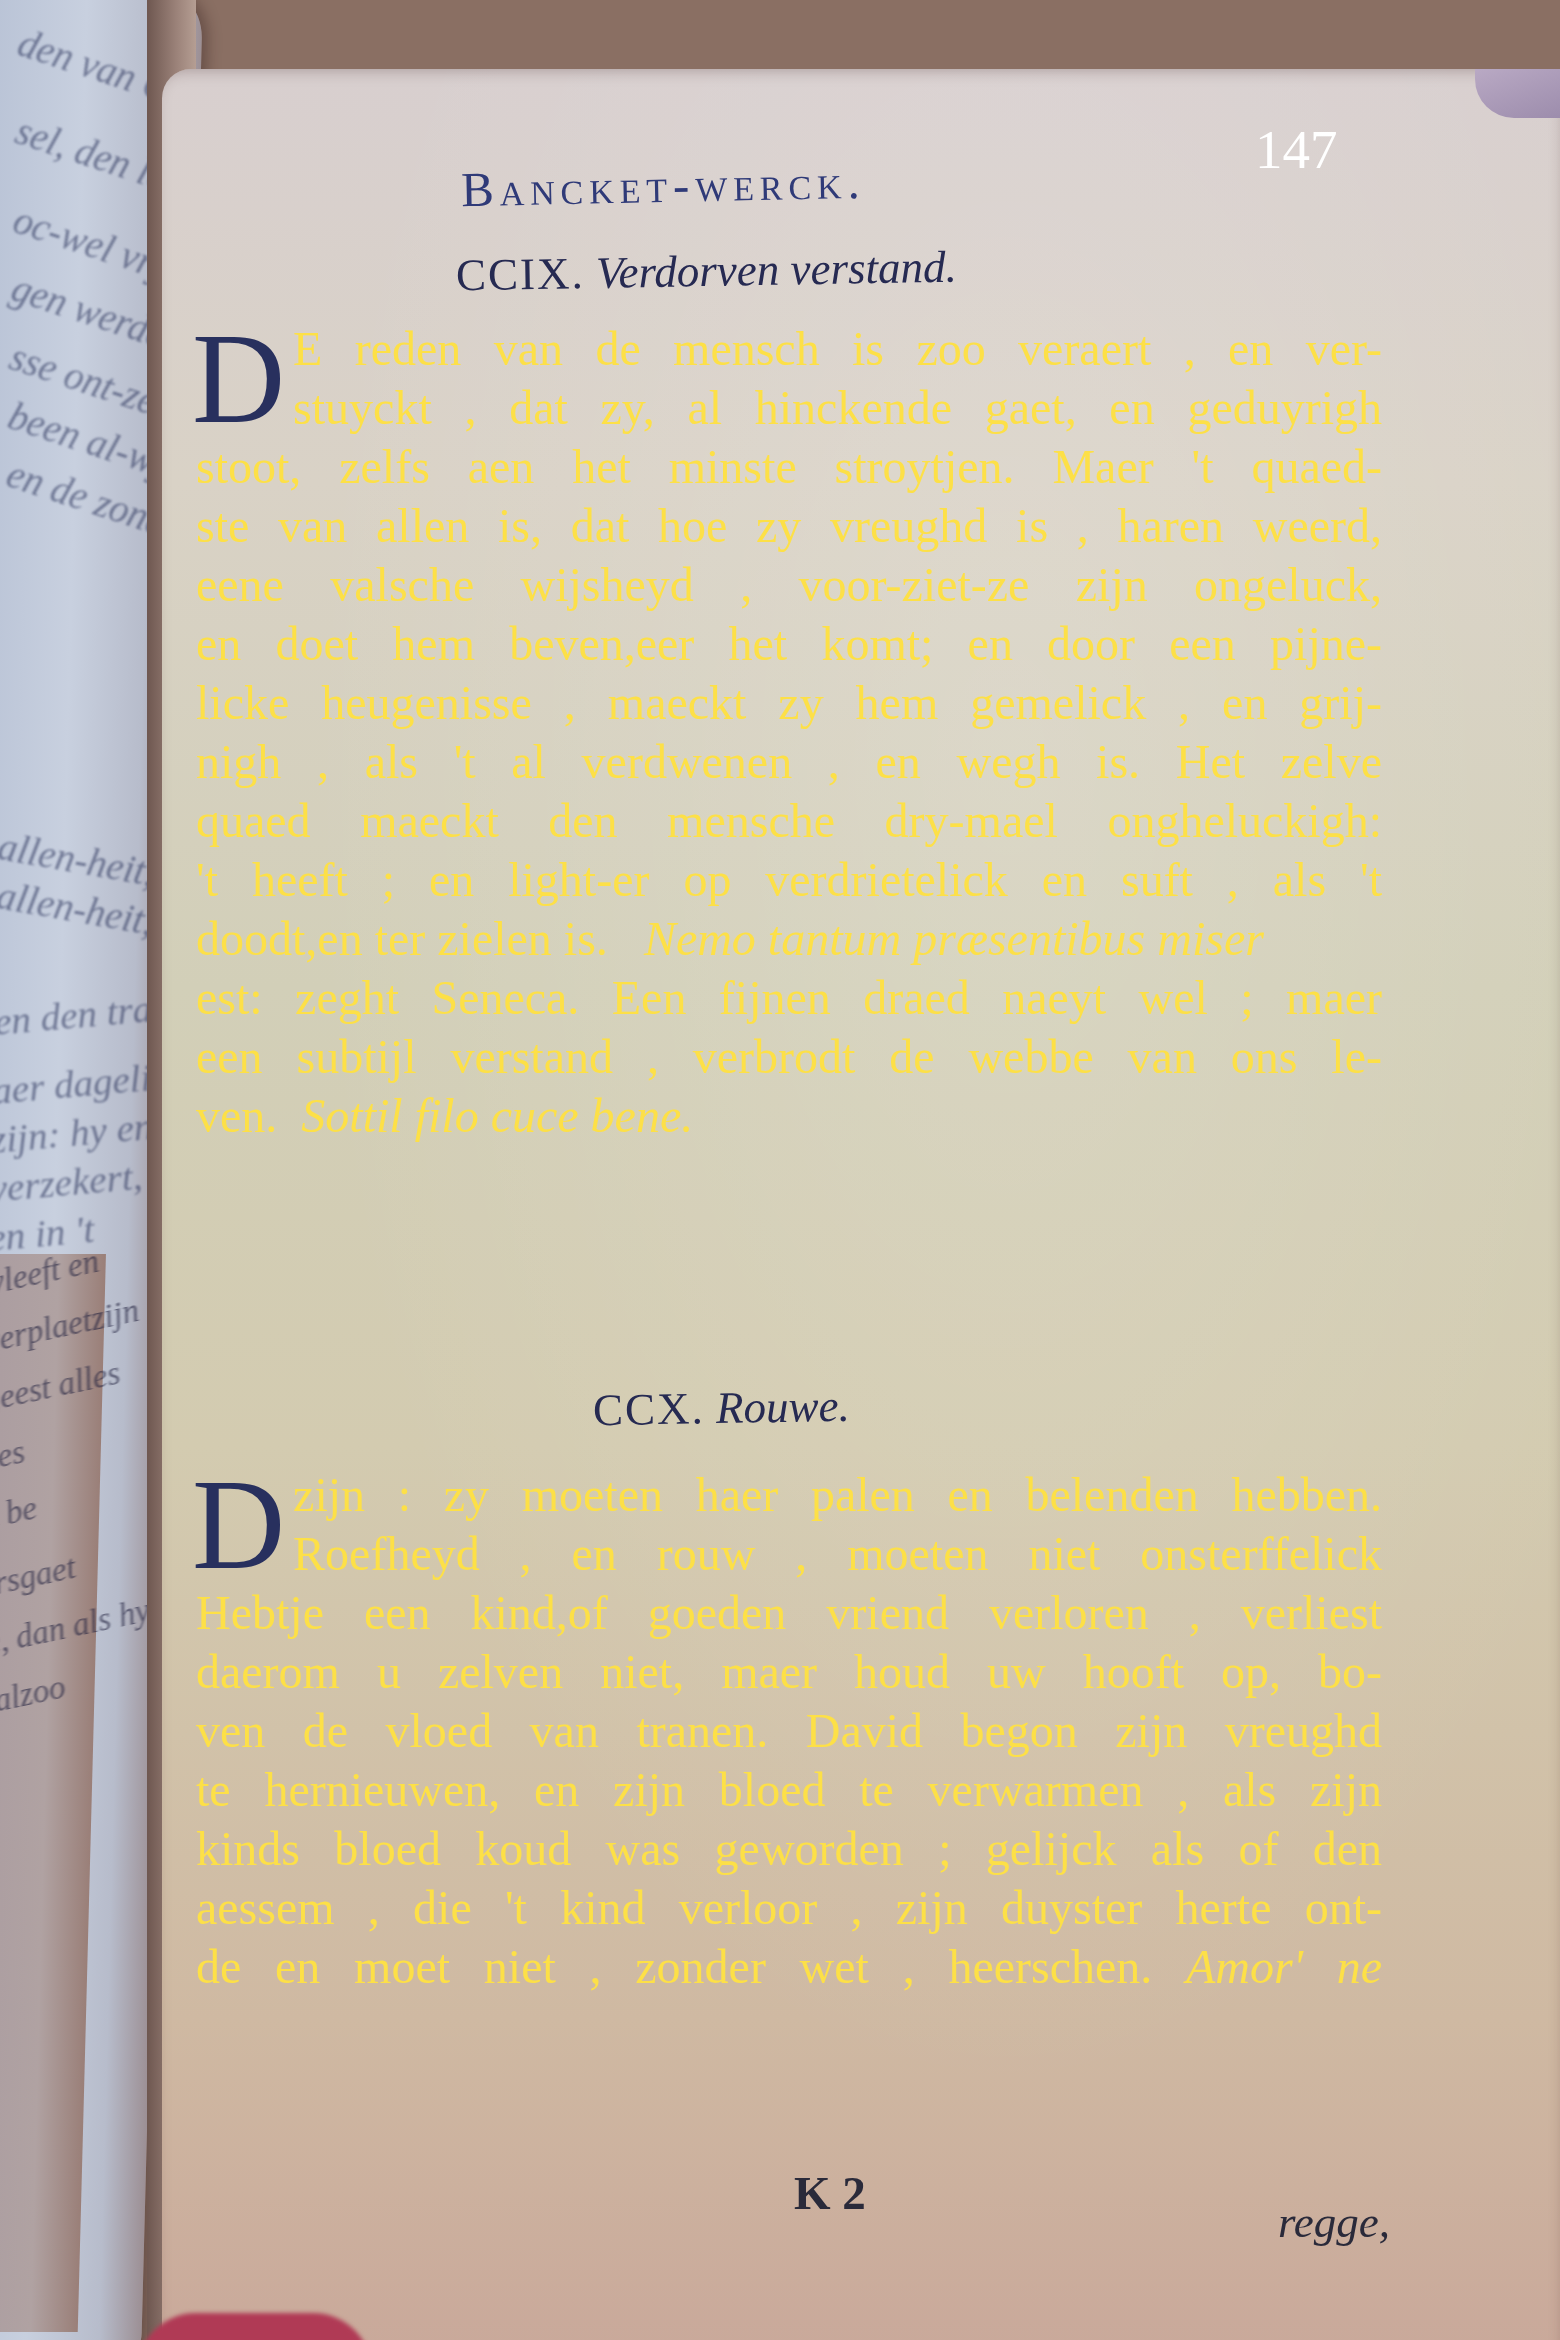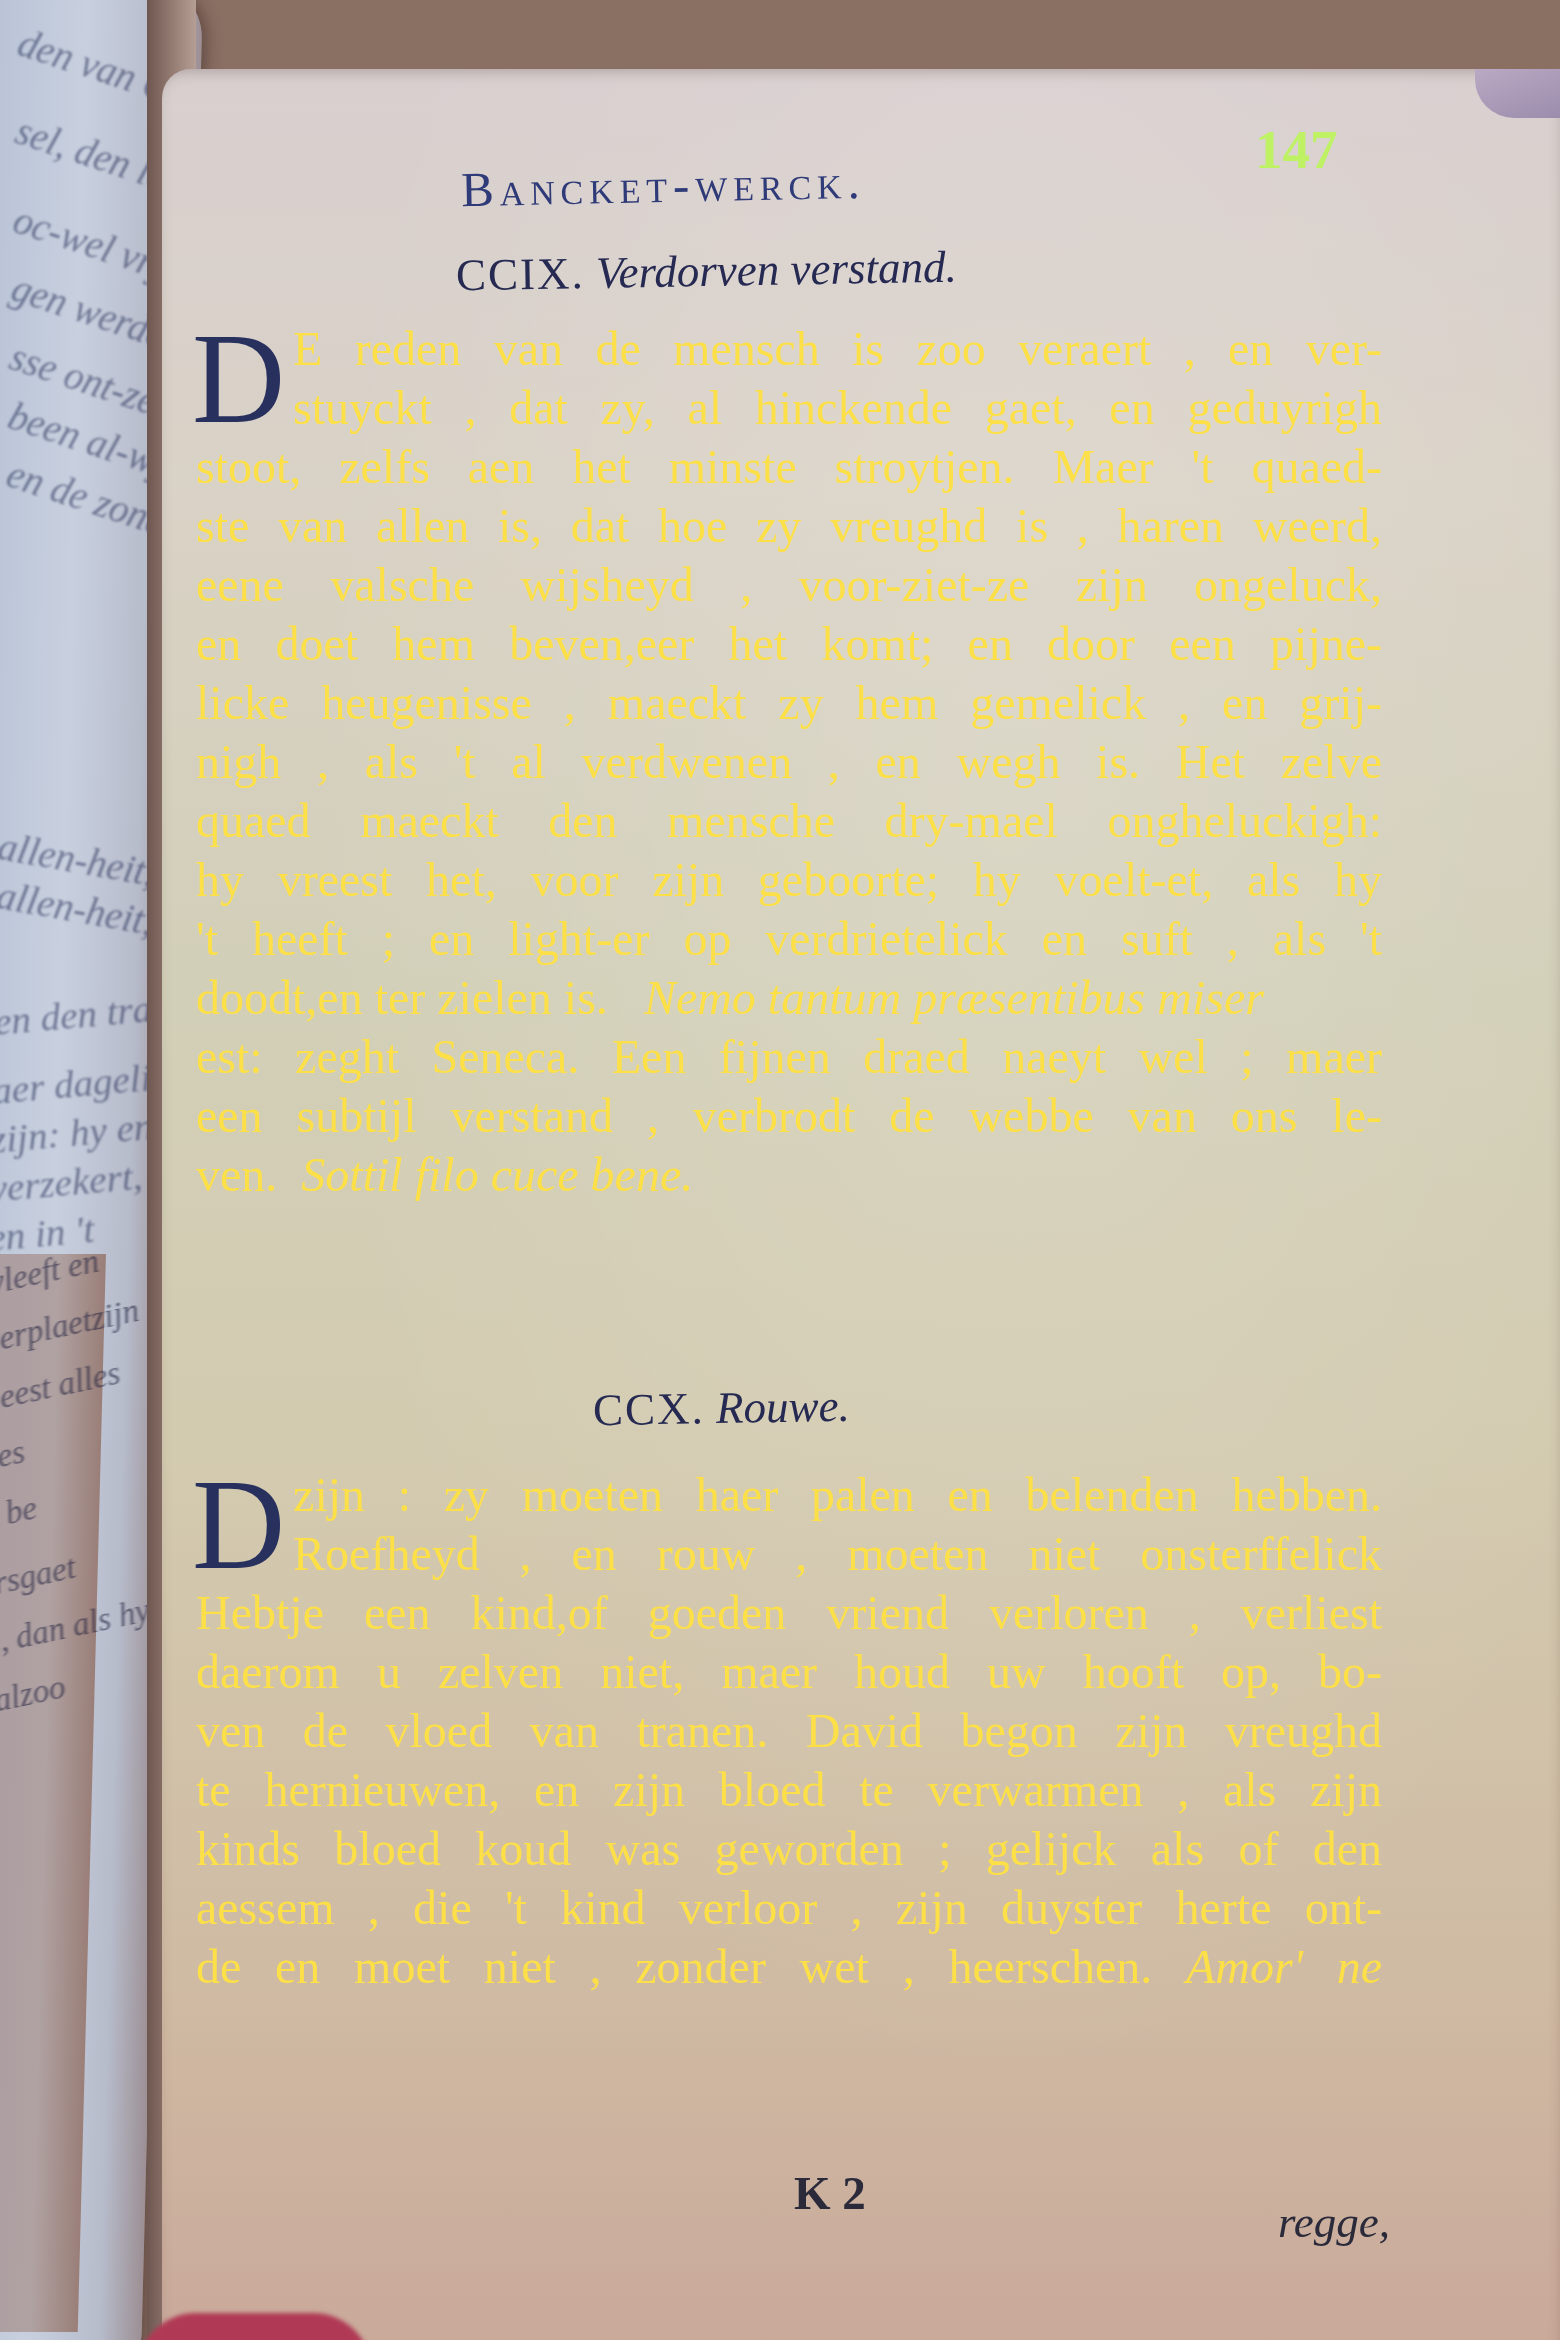--- a/index.html
+++ b/index.html
@@ -55,21 +55,21 @@
     filter: blur(2px);
   }
   .content { position: absolute; left: 196px; top: 98px; width: 1176px; color: #23243c; }
   .running-head {
     position: absolute; left: 265px; top: 59px;
     font-size: 49px; letter-spacing: 5.9px; color: #2f3a78; font-variant: small-caps;
     transform: rotate(-1.2deg);
   }
   .folio {
     position: absolute; left: 1059px; top: 19.6px;
-    font-size: 55px; color: #bef264; font-weight: bold;
+    font-size: 55px; color: #ffffff; font-weight: normal;
   }
   .section-title {
     position: absolute; font-size: 45px; color: #262a52; transform: rotate(-1deg);
   }
   .section-title .num { font-variant: small-caps; letter-spacing: 2px; }
   .section-title .title { font-style: italic; }
   .para { position: absolute; left: 0; width: 1186px; }
   .line {
     display: block; white-space: nowrap; font-size: 48px; line-height: 59px;
     text-align: justify; text-align-last: justify; color: #fde047;
@@ -137,21 +137,20 @@
     <span class="dropcap">D</span>
     <span class="line">E reden van de mensch is zoo veraert , en ver-</span>
     <span class="line">stuyckt , dat zy, al hinckende gaet, en geduyrigh</span>
     <span class="line">stoot, zelfs aen het minste stroytjen. Maer 't quaed-</span>
     <span class="line">ste van allen is, dat hoe zy vreughd is , haren weerd,</span>
     <span class="line">eene valsche wijsheyd , voor-ziet-ze zijn ongeluck,</span>
     <span class="line">en doet hem beven,eer het komt; en door een pijne-</span>
     <span class="line">licke heugenisse , maeckt zy hem gemelick , en grij-</span>
     <span class="line">nigh , als 't al verdwenen , en wegh is. Het zelve</span>
     <span class="line">quaed maeckt den mensche dry-mael ongheluckigh:</span>
-    <span class="line">hy vreest het, voor zijn geboorte; hy voelt-et, als hy</span>
     <span class="line">'t heeft ; en light-er op verdrietelick en suft , als 't</span>
     <span class="line last">
       <span>doodt,en ter zielen is.</span>
       &nbsp;&nbsp;<span class="it">Nemo tantum præsentibus miser</span>
     </span>
     <span class="line">est: zeght Seneca. Een fijnen draed naeyt wel ; maer</span>
     <span class="line">een subtijl verstand , verbrodt de webbe van ons le-</span>
     <span class="line last">
       <span>ven.</span>
       &nbsp;<span class="it">Sottil filo cuce bene.</span>

